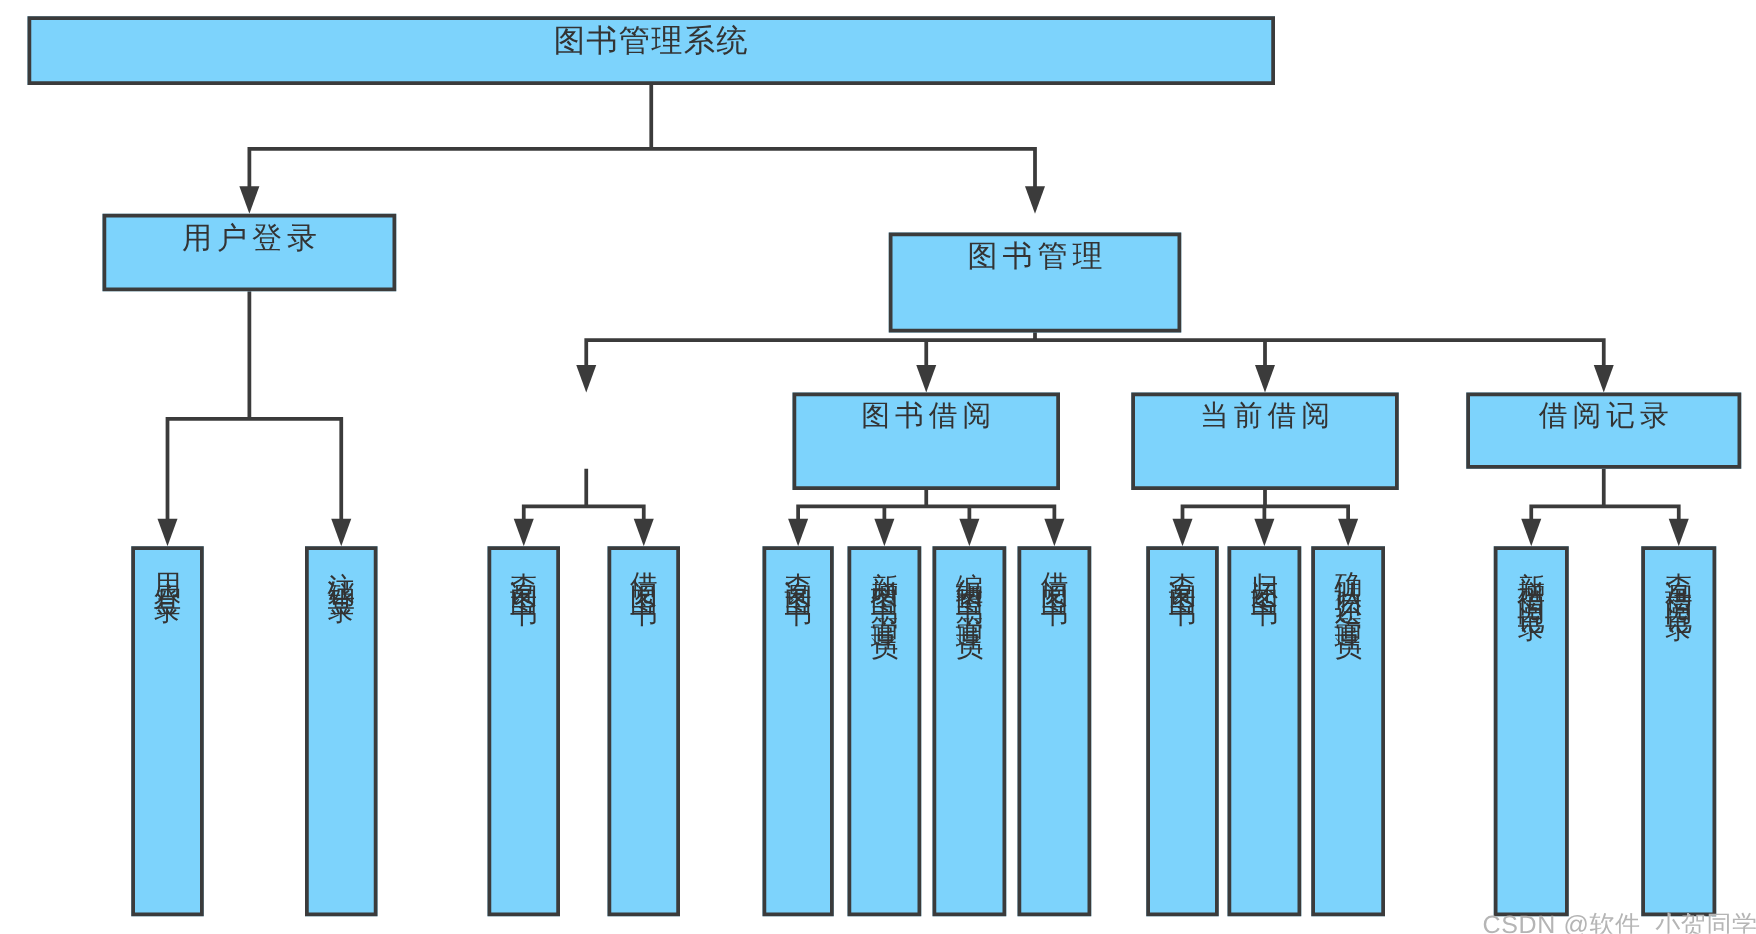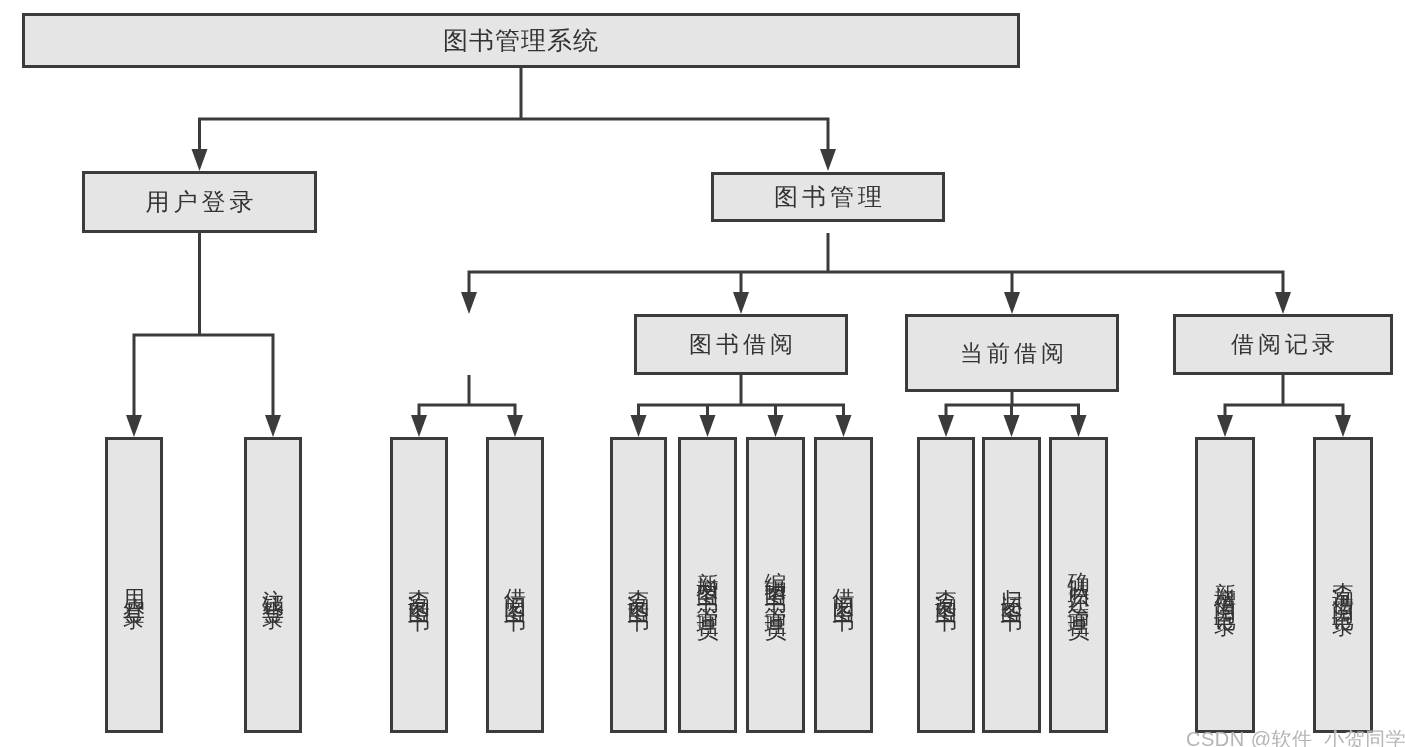--- a/index.html
+++ b/index.html
@@ -17,43 +17,43 @@
     position:relative;
     overflow:hidden;
   }
   .canvas{position:absolute;inset:0;width:1405px;height:747px;}
   svg.wires{position:absolute;left:0;top:0;z-index:1;}
   .ln{fill:none;stroke:var(--line);stroke-width:3;}
   .ah{fill:var(--line);stroke:none;}
   .node{
     position:absolute;
     box-sizing:border-box;
-    background:#e5e5e5;
+    background:#7dd3fc;
     border:3px solid var(--line);
     display:flex;
-    align-items:center;
+    align-items:flex-start;
     justify-content:center;
     z-index:2;
   }
   .node .label{white-space:nowrap;}
   .h.lv1 .label{font-size:25px;letter-spacing:1px;}
   .h.lv2 .label{font-size:24px;letter-spacing:4px;text-indent:4px;}
   .h.lv3 .label{font-size:23px;letter-spacing:4px;text-indent:4px;}
   .v .label{
     writing-mode:vertical-rl;
     font-size:22px;
     letter-spacing:7px;
     white-space:nowrap;
   }
   
   #n-root{left:22px;top:13px;width:998px;height:55px;}
   #n-user-login{left:82px;top:171px;width:235px;height:62px;}
-  #n-book-mgmt{left:711px;top:172px;width:234px;height:50px;}
+  #n-book-mgmt{left:711px;top:186px;width:234px;height:80px;}
   #n-new-books{left:362px;top:314px;width:214px;height:61px;}
-  #n-book-borrow{left:634px;top:314px;width:214px;height:61px;}
+  #n-book-borrow{left:634px;top:314px;width:214px;height:78px;}
   #n-current-borrow{left:905px;top:314px;width:214px;height:78px;}
   #n-borrow-records{left:1173px;top:314px;width:220px;height:61px;}
   #n-ul-login{left:105px;top:437px;width:58px;height:296px;}
   #n-ul-logout{left:244px;top:437px;width:58px;height:296px;}
   #n-nb-query{left:390px;top:437px;width:58px;height:296px;}
   #n-nb-borrow{left:486px;top:437px;width:58px;height:296px;}
   #n-bb-query{left:610px;top:437px;width:57px;height:296px;}
   #n-bb-add{left:678px;top:437px;width:59px;height:296px;}
   #n-bb-edit{left:746px;top:437px;width:59px;height:296px;}
   #n-bb-borrow{left:814px;top:437px;width:59px;height:296px;}

